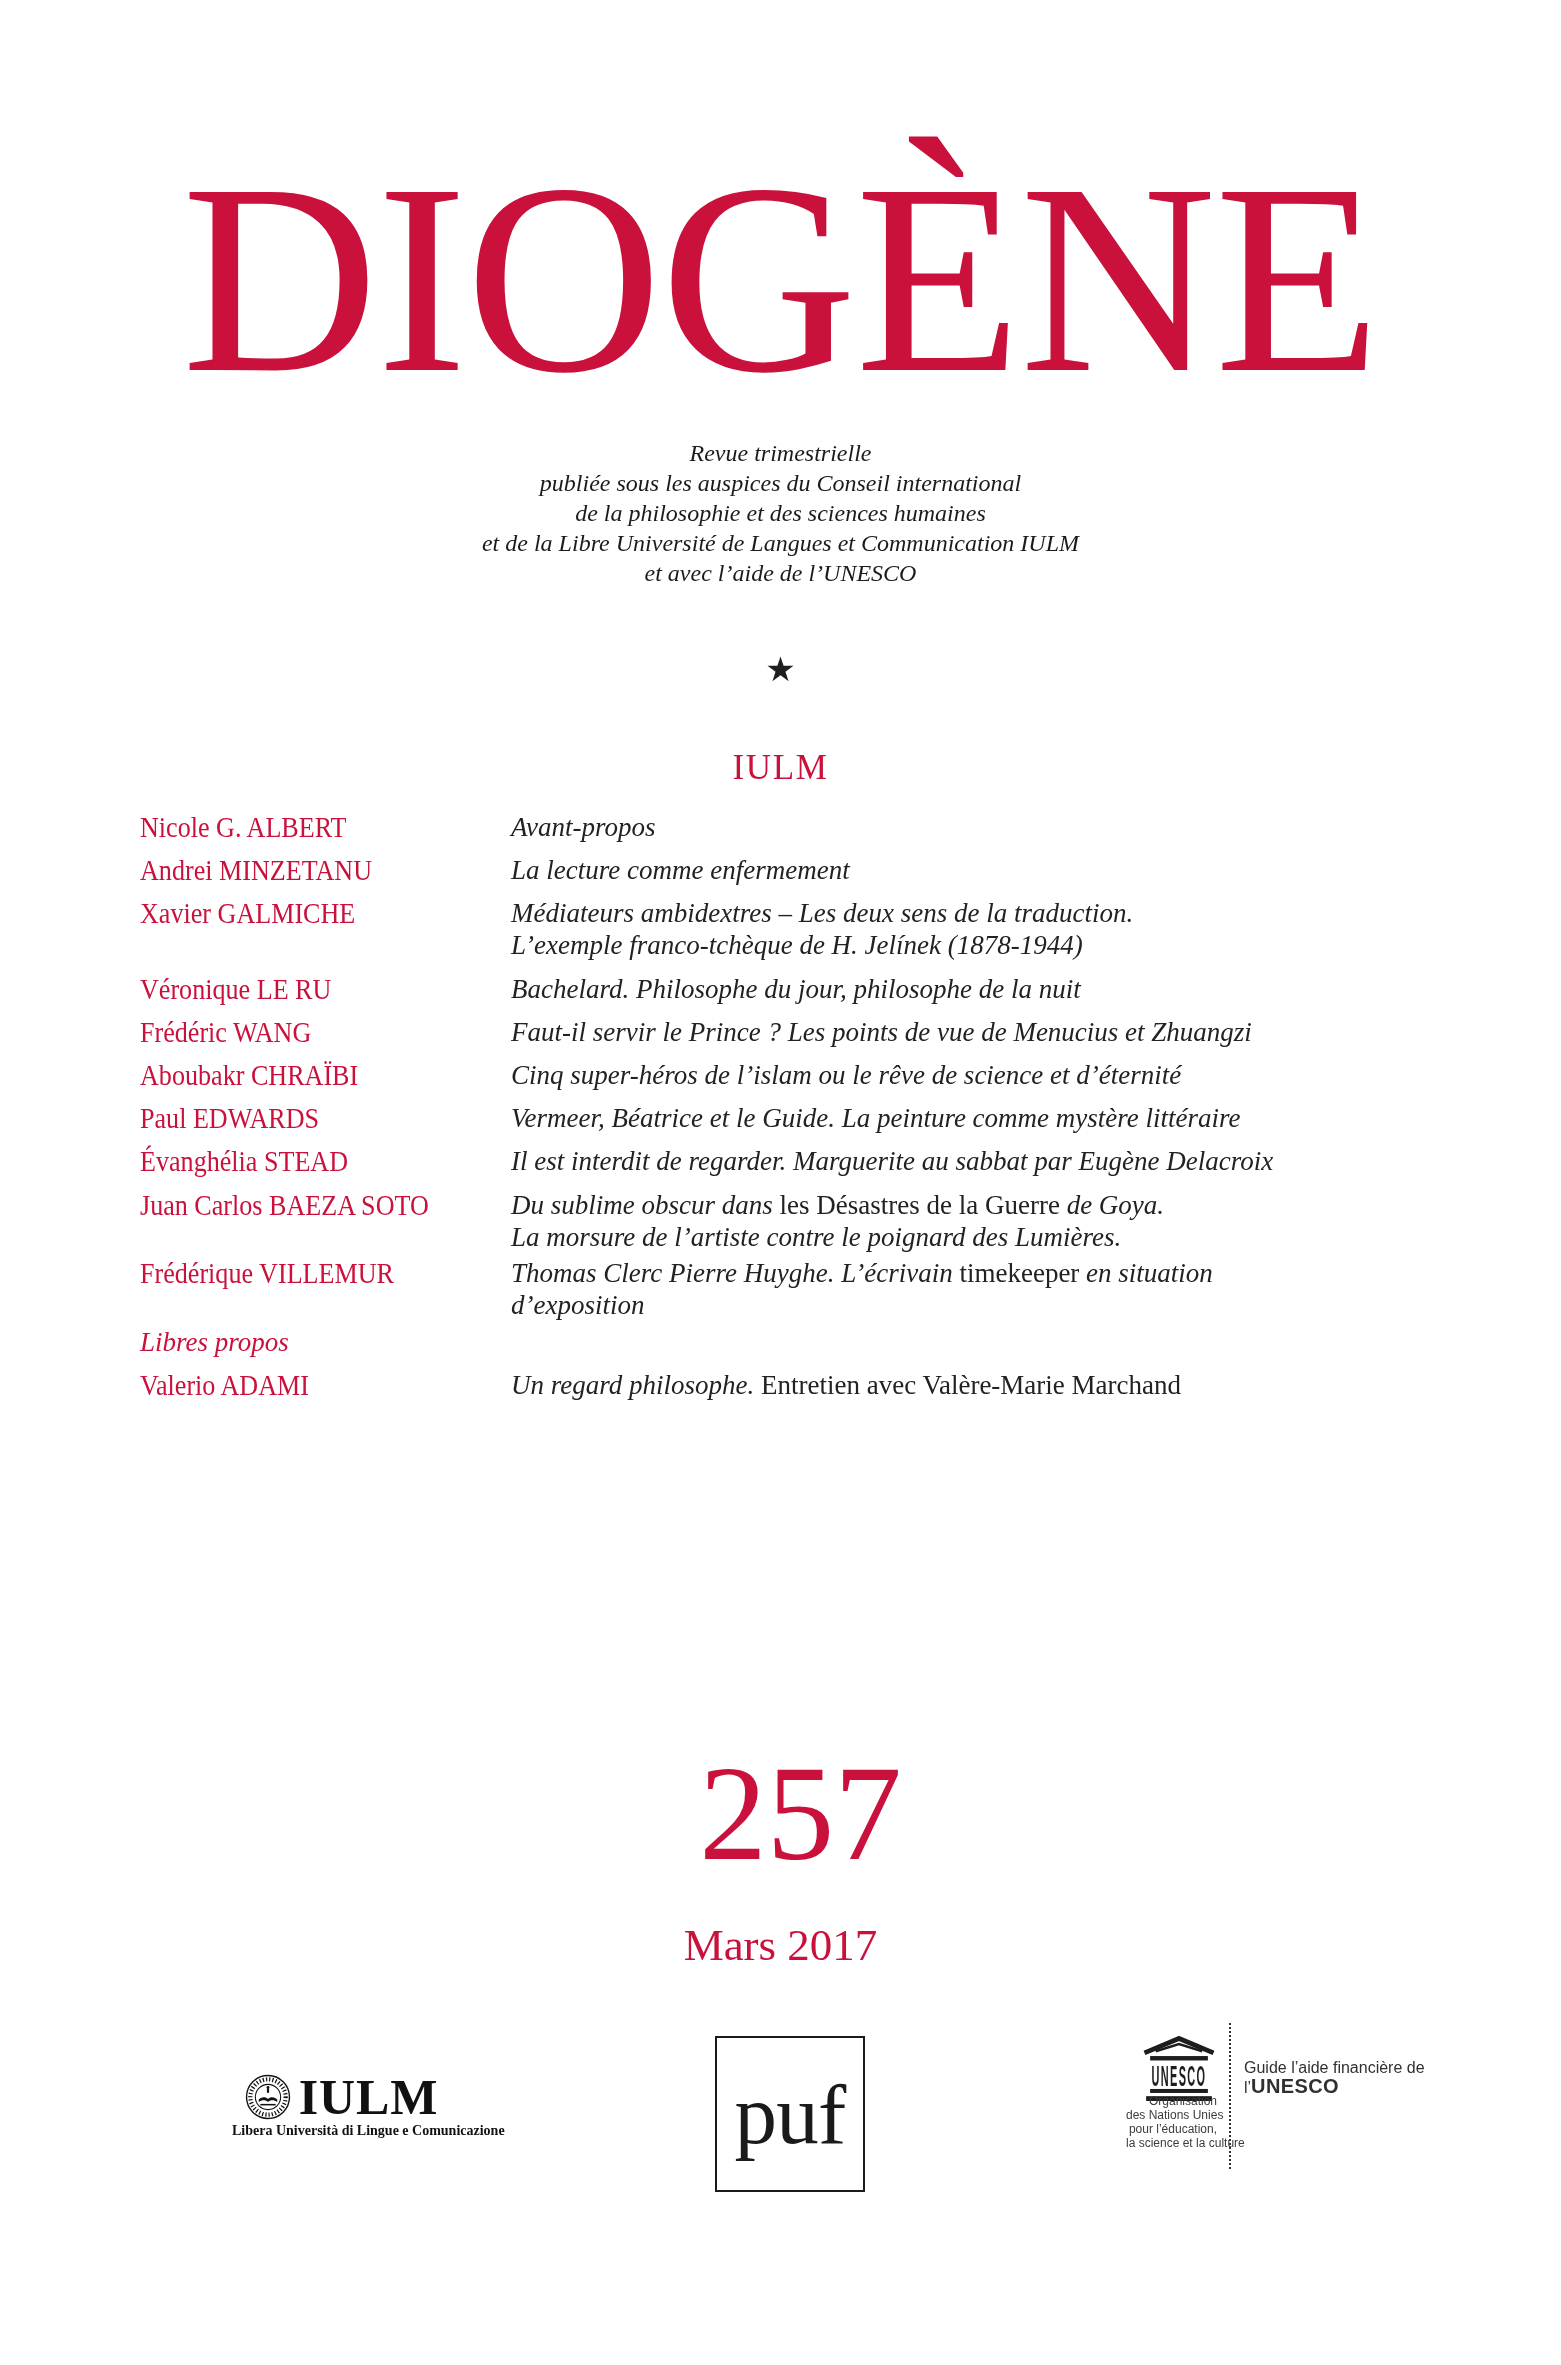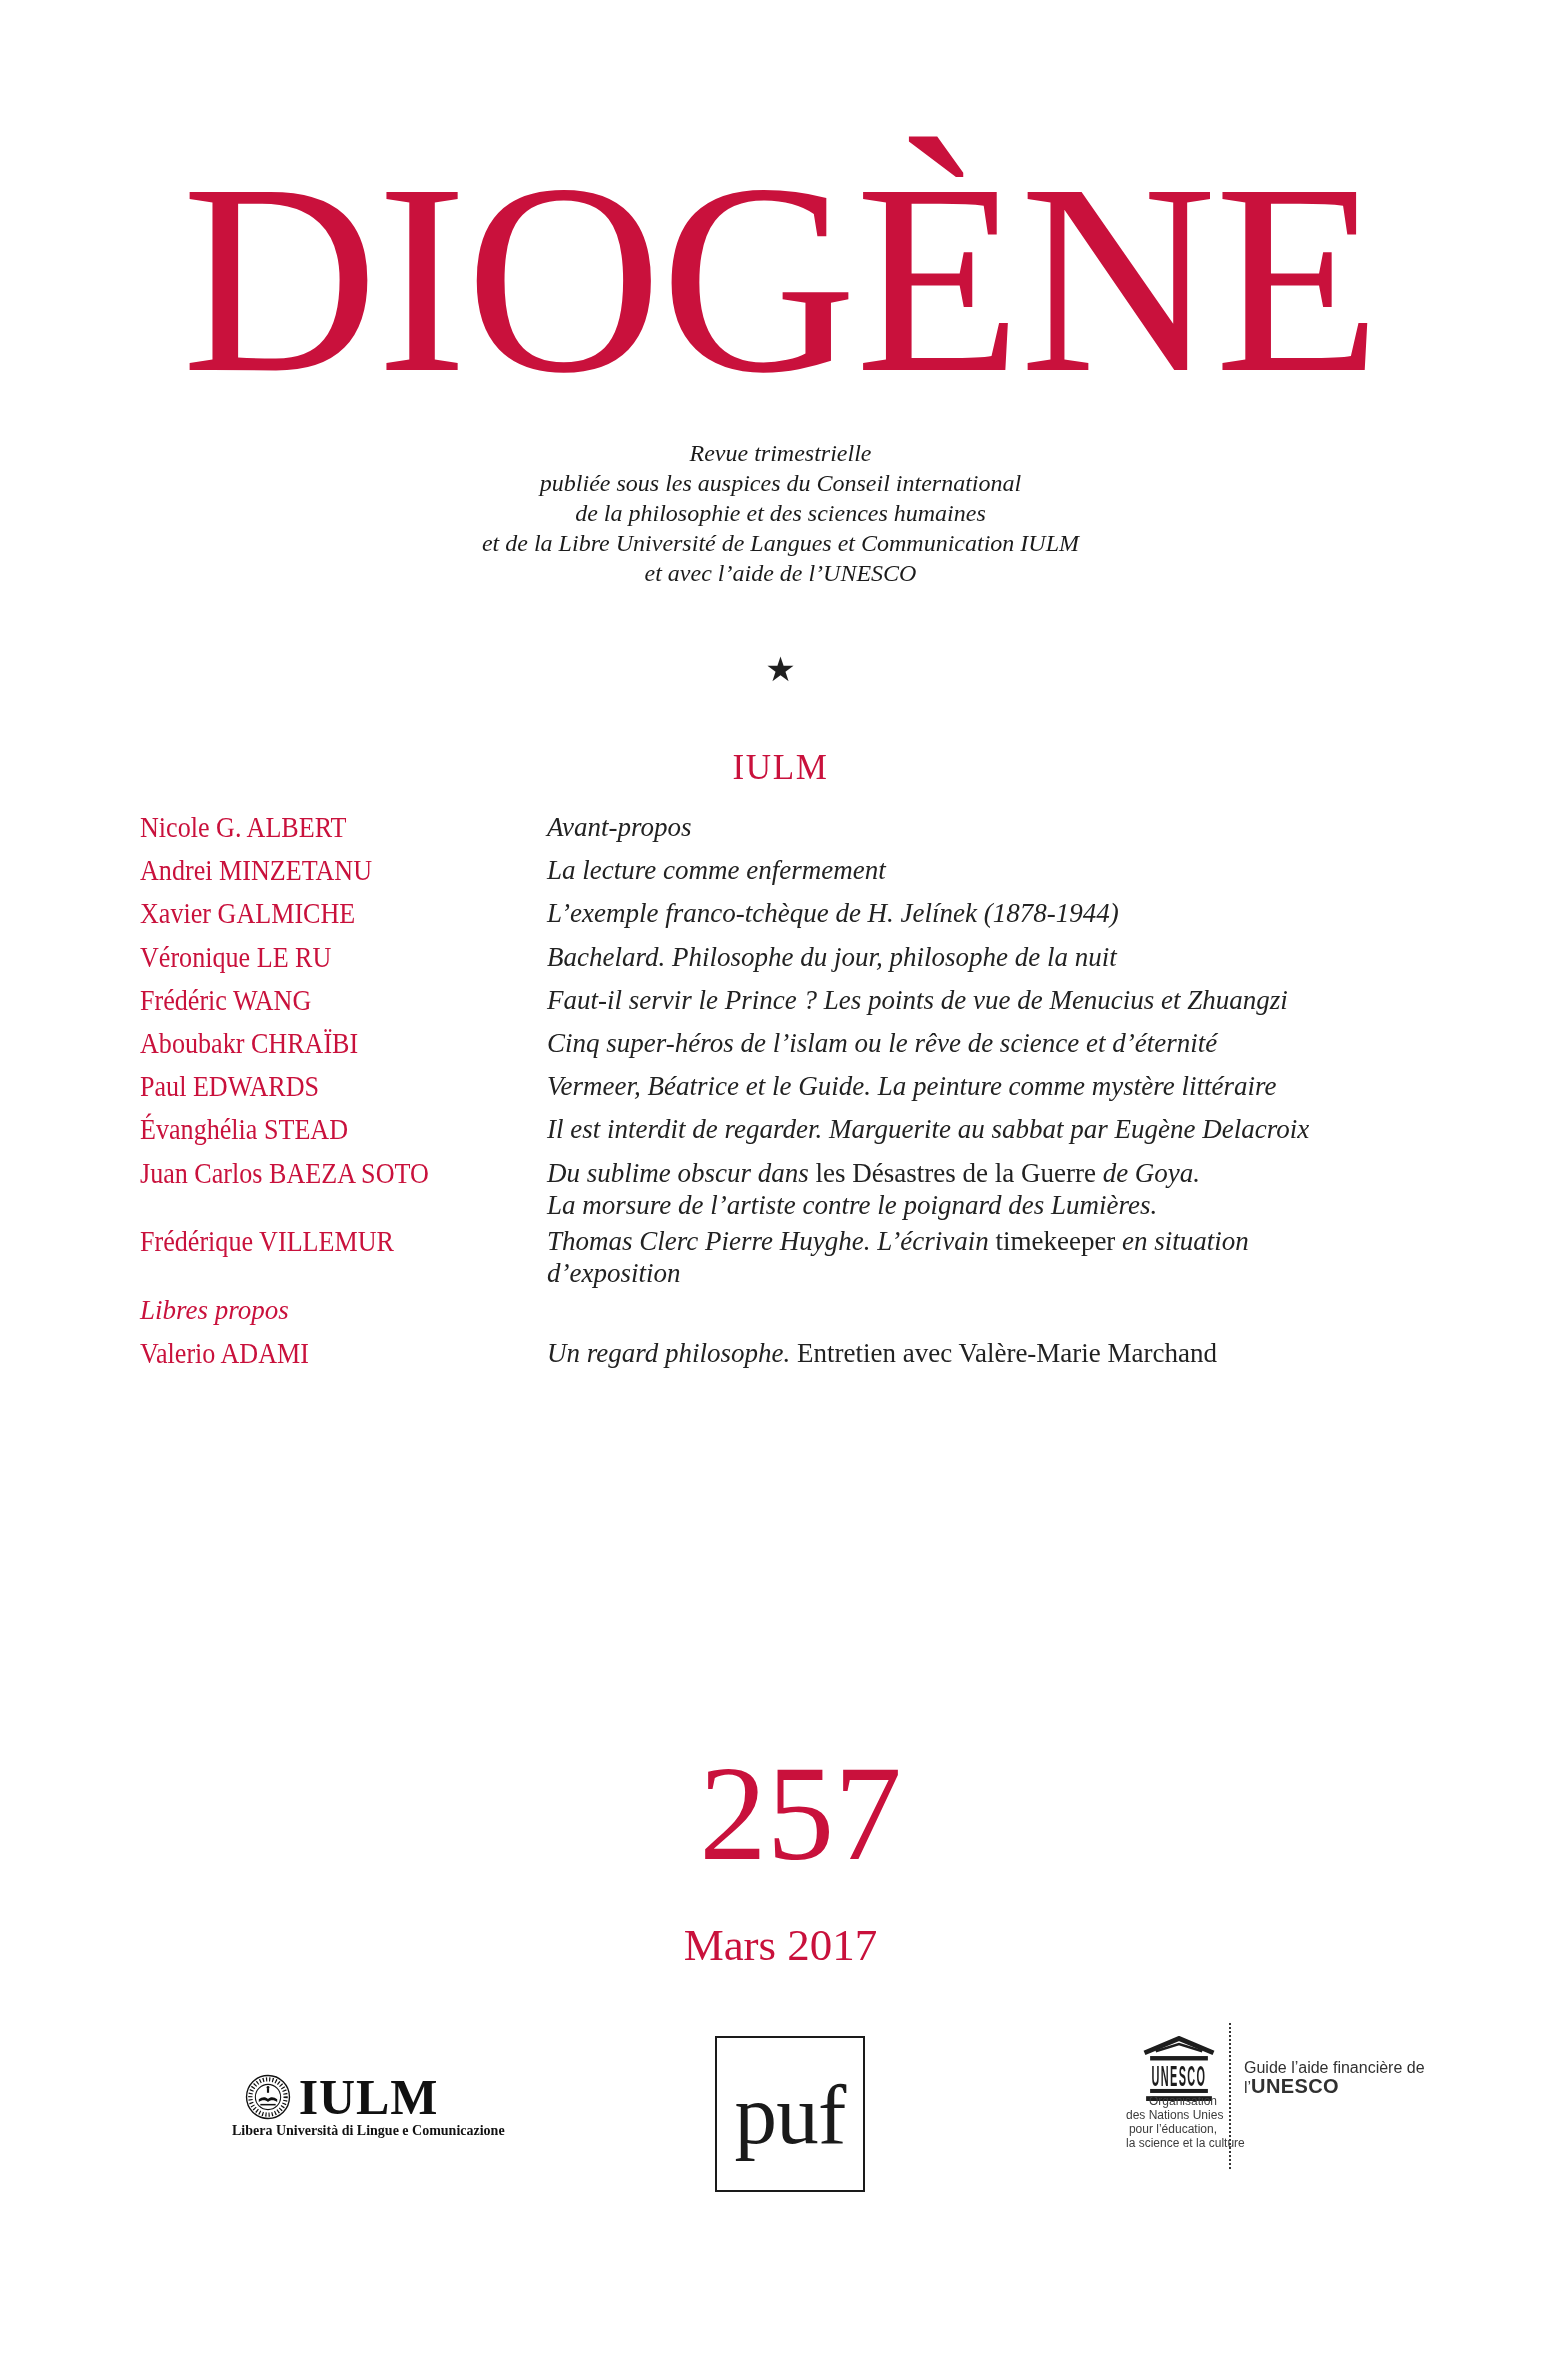--- a/index.html
+++ b/index.html
@@ -64,21 +64,20 @@
     transform-origin:0 70%;
   }
   .toc-author.section-label{
     font-style:italic;
     font-size:27px;line-height:32px;
   }
   .toc-author.section-label .squeeze{transform:none;}
   .toc-title{
     font-size:27px;line-height:32px;
     color:#222222;
-    margin-left:36px;
   }
   .toc-line .it{font-style:italic;}
   .toc-line .ro{font-style:normal;}
   
   .issue-number{
     position:absolute;top:1754px;left:0;width:100%;
     text-align:center;
     font-size:135px;line-height:120px;
     color:var(--red);
     padding-left:20px;
@@ -168,20 +167,21 @@
       </div>
       <div class="toc-row">
         <div class="toc-author"><span class="squeeze">Andrei MINZETANU</span></div>
         <div class="toc-title">
           <div class="toc-line"><span class="it">La lecture comme enfermement</span></div>
         </div>
       </div>
       <div class="toc-row">
         <div class="toc-author"><span class="squeeze">Xavier GALMICHE</span></div>
         <div class="toc-title">
+          <div class="toc-line"><span class="it">Médiateurs ambidextres – Les deux sens de la traduction.</span></div>
           <div class="toc-line"><span class="it">L’exemple franco-tchèque de H. Jelínek (1878-1944)</span></div>
         </div>
       </div>
       <div class="toc-row">
         <div class="toc-author"><span class="squeeze">Véronique LE RU</span></div>
         <div class="toc-title">
           <div class="toc-line"><span class="it">Bachelard. Philosophe du jour, philosophe de la nuit</span></div>
         </div>
       </div>
       <div class="toc-row">

